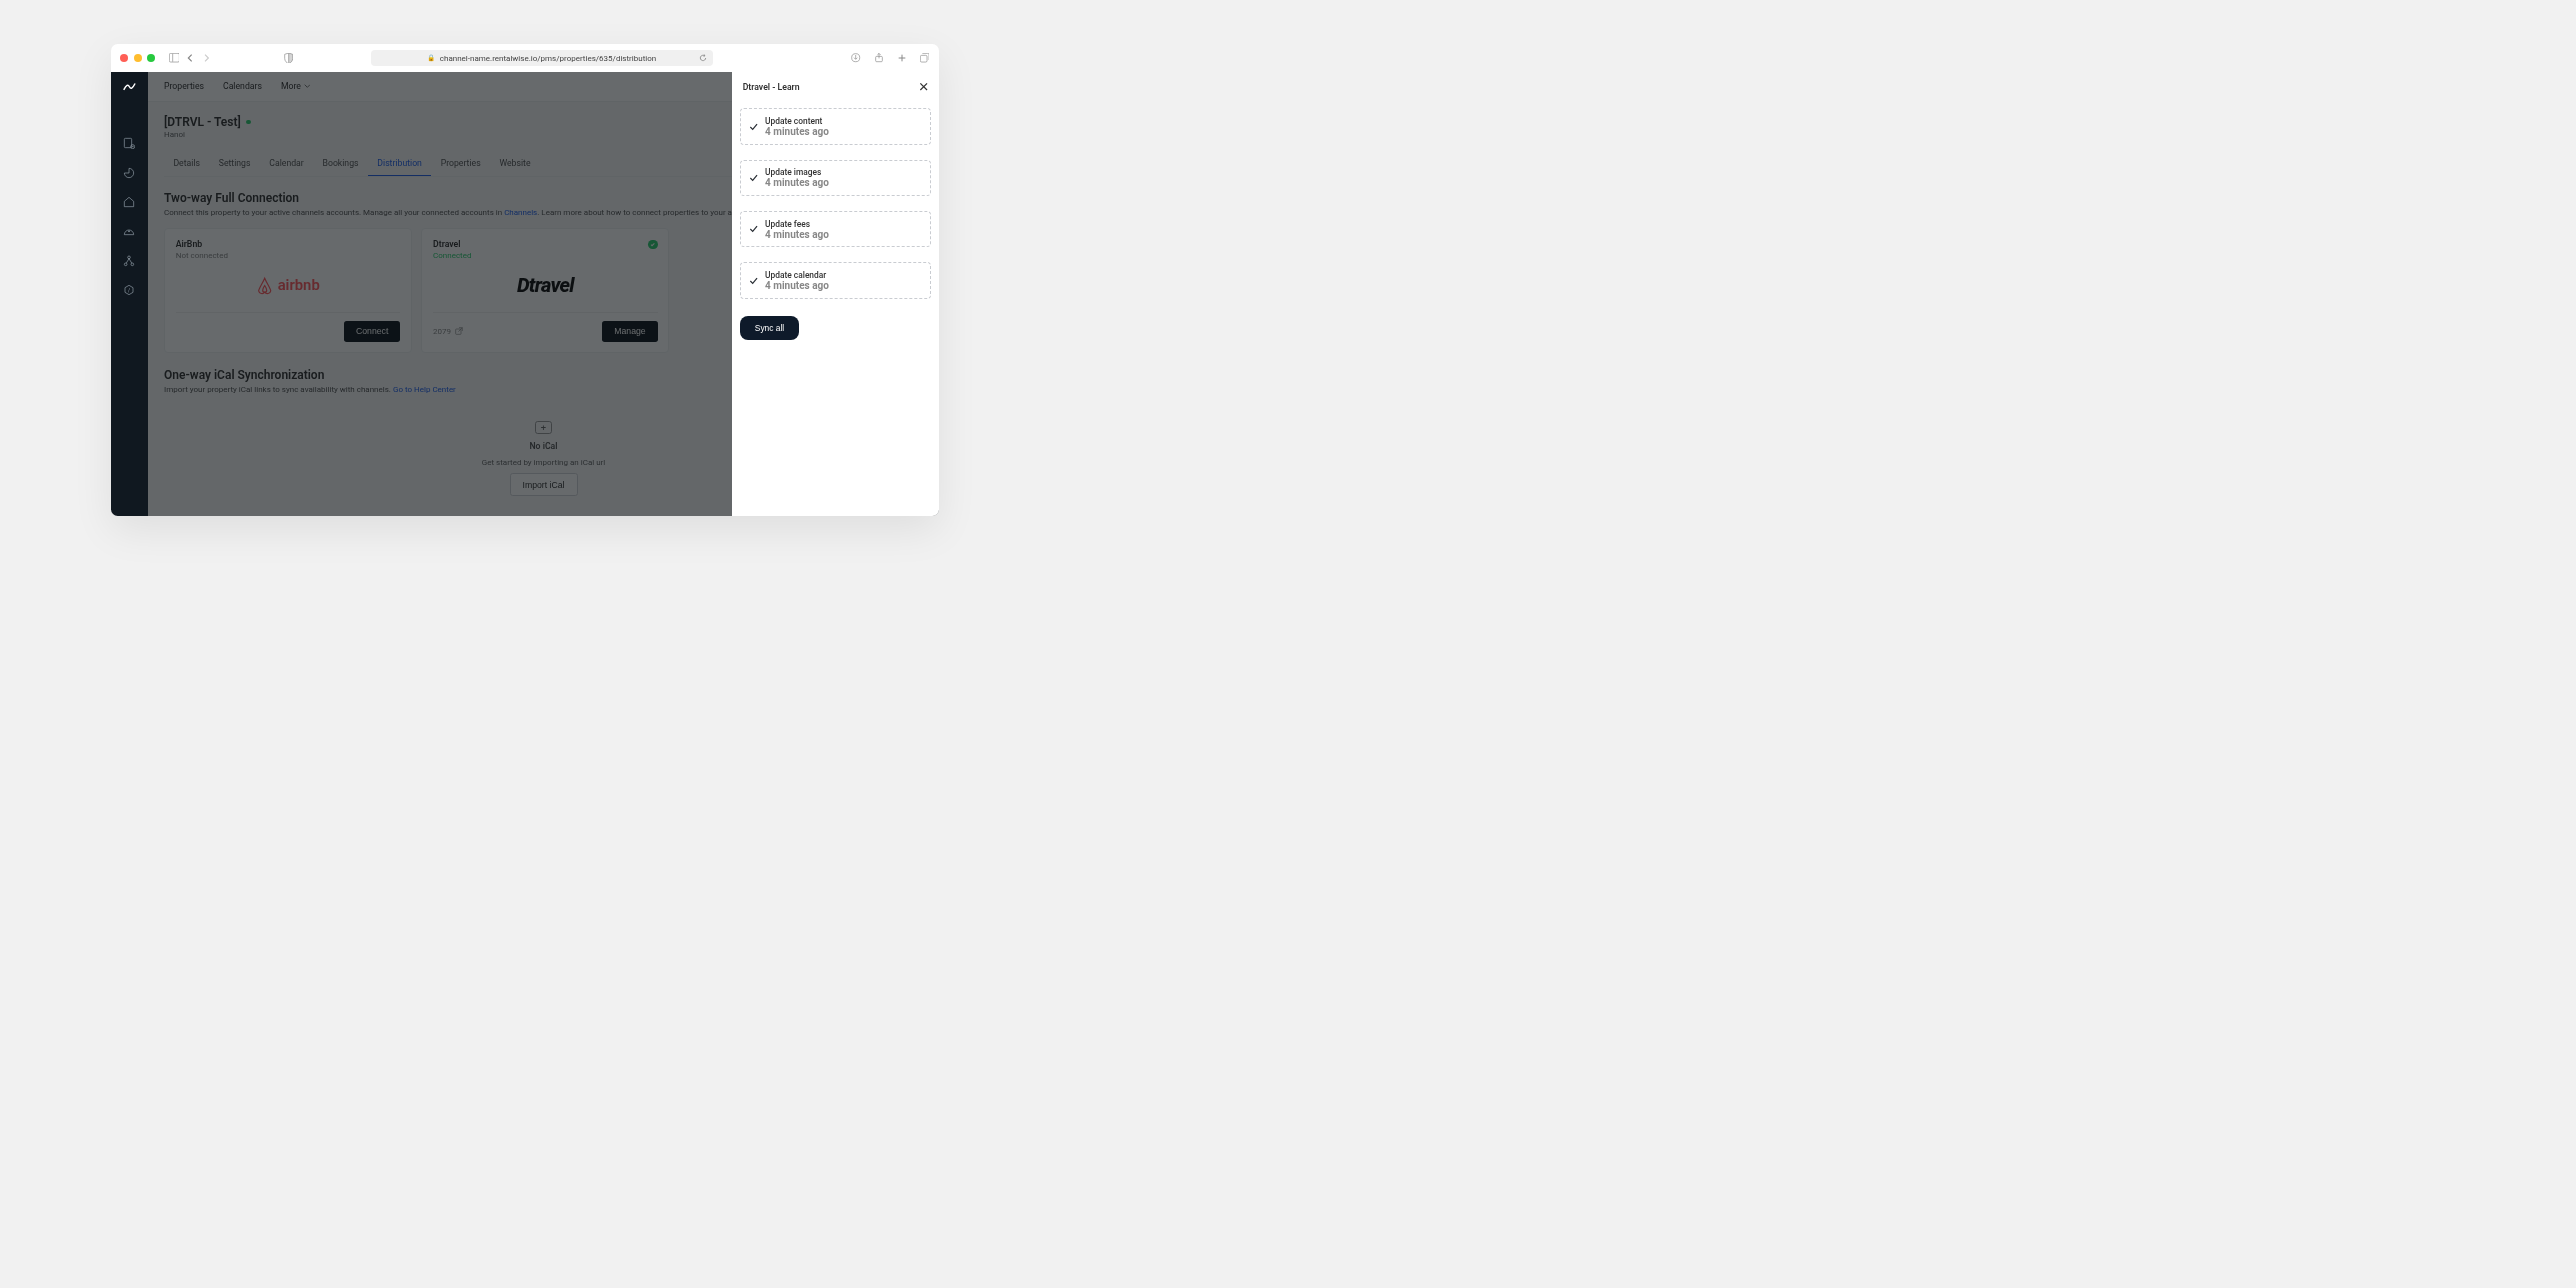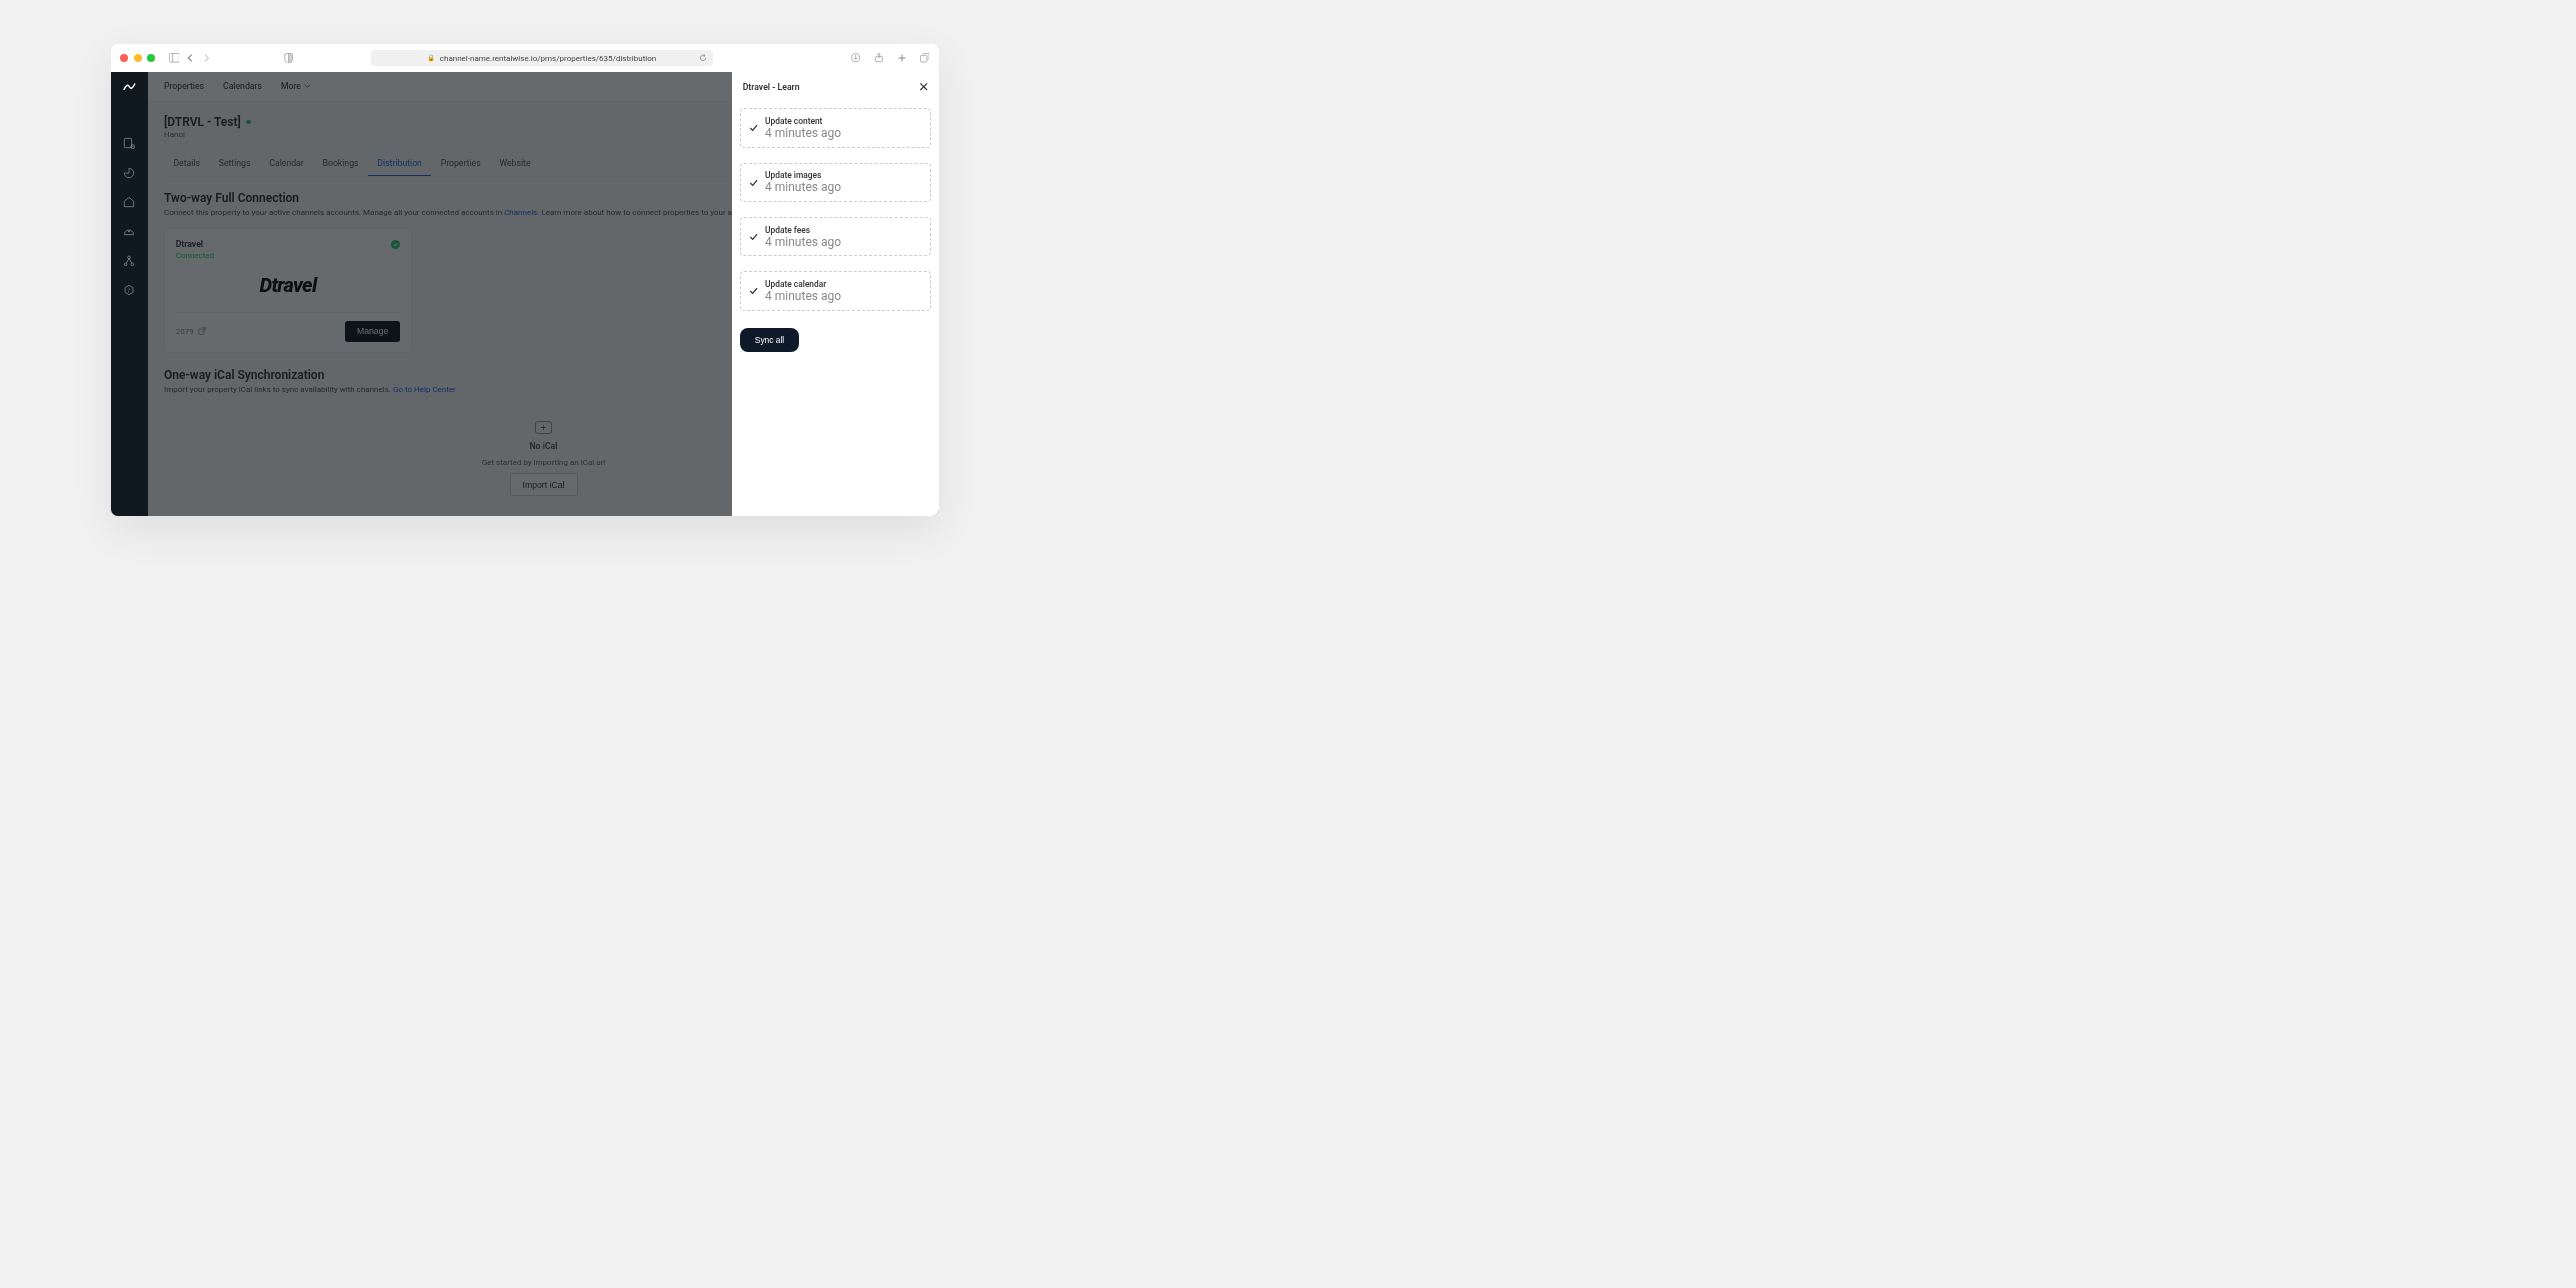--- a/index.html
+++ b/index.html
@@ -222,21 +222,21 @@
 .sync-item {
   border: 0.7px dashed #c9ccd1;
   border-radius: 4px;
   padding: 6.7px 8px;
   display: flex;
   align-items: center;
   gap: 6.7px;
 }
 .sync-check { color: #2a2f36; }
 .sync-title { font-size: 8.4px; font-weight: 500; }
-.sync-time { font-size: 12px; color: #888; }
+.sync-time { font-size: 10px; color: #888; font-weight: bold; }
 .sync-btn {
   background: #0e1a2a;
   color: #fff;
   border: none;
   padding: 6.7px 14.8px;
   border-radius: 8px;
   font-size: 8.4px;
   cursor: pointer;
   align-self: flex-start;
   margin-top: 2.7px;
@@ -401,20 +401,36 @@
           <div class="tab">Website</div>
         </div>
 
         <div class="section-h">Two-way Full Connection</div>
         <div class="section-sub">
           <span>Connect this property to your active channels accounts. Manage all your connected accounts in </span><a>Channels</a><span>. Learn more about how to connect properties to your accounts. </span><a>Go to Help Center</a>
         </div>
 
         <div class="cards">
 
+          <div class="card">
+            <div class="card-title">AirBnb</div>
+            <div class="card-status status-not">Not connected</div>
+            <div class="card-logo">
+              <div class="airbnb-logo">
+                <svg width="17.4" height="19" viewBox="0 0 26 28">
+                    <path d="M13 3 C9 12 4 19 4 22 A5 5 0 0 0 13 24 A5 5 0 0 0 22 22 C22 19 17 12 13 3 Z M13 14 C15 17 16 19.5 16 21 A3 3 0 0 1 10 21 C10 19.5 11 17 13 14 Z" fill="none" stroke="#ff5a5f" stroke-width="1.8"></path>
+                  </svg>
+                <span>airbnb</span>
+              </div>
+            </div>
+            <div class="card-footer">
+              <span></span>
+              <button class="btn-dark">Connect</button>
+            </div>
+          </div>
 
           <div class="card">
             <div class="card-title">
               <span>Dtravel</span>
               <span class="badge-check">
                 <svg width="5.4" height="5.4" viewBox="0 0 8 8">
                     <polyline points="1.5,4 3,5.5 6.5,2" fill="none" stroke="#fff" stroke-width="1.5"></polyline>
                   </svg>
               </span>
             </div>

